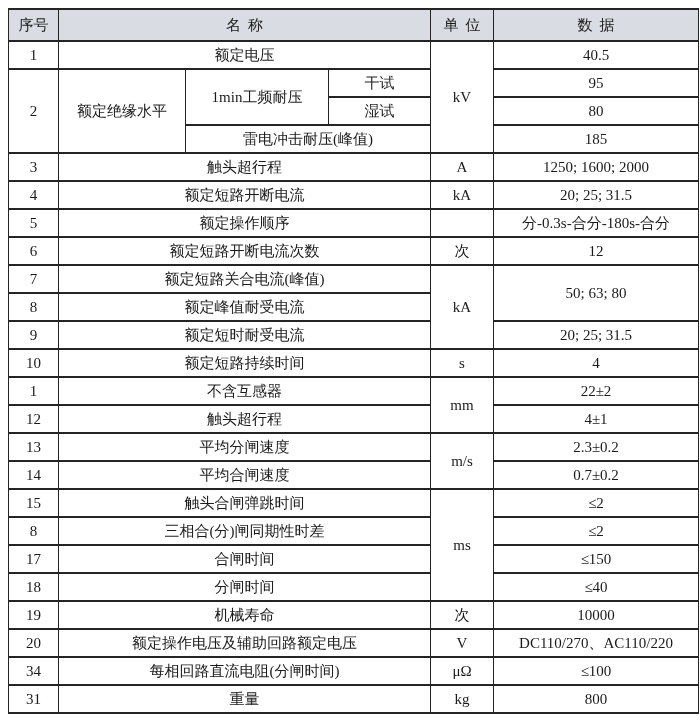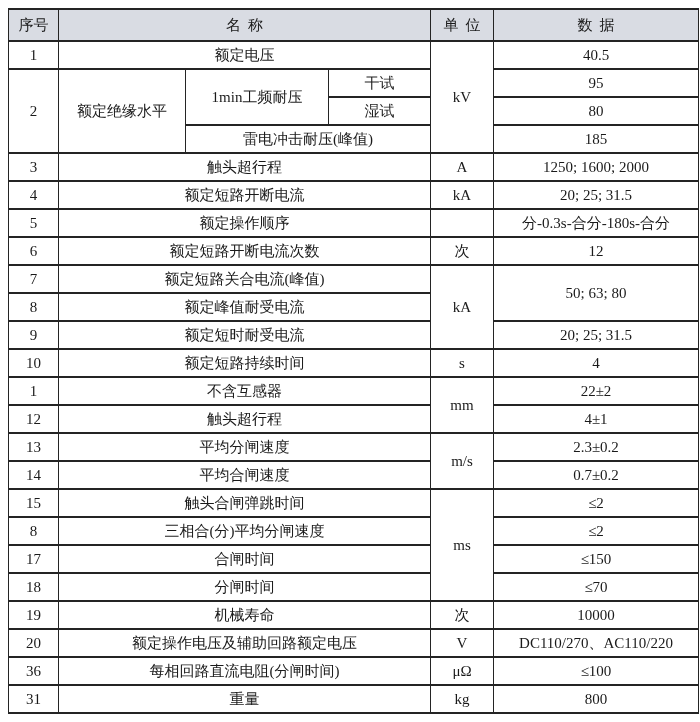--- a/index.html
+++ b/index.html
@@ -166,47 +166,47 @@
         <td>0.7±0.2</td>
       </tr>
       <tr>
         <td>15</td>
         <td colspan="3" class="nm">触头合闸弹跳时间</td>
         <td rowspan="4" class="un">ms</td>
         <td>≤2</td>
       </tr>
       <tr>
         <td>8</td>
-        <td colspan="3" class="nm">三相合(分)平均分闸速度</td>
+        <td colspan="3" class="nm">三相合(分)闸同期性时差</td>
         <td>≤2</td>
       </tr>
       <tr>
         <td>17</td>
         <td colspan="3" class="nm">合闸时间</td>
         <td>≤150</td>
       </tr>
       <tr>
         <td>18</td>
         <td colspan="3" class="nm">分闸时间</td>
-        <td>≤70</td>
+        <td>≤40</td>
       </tr>
       <tr>
         <td>19</td>
         <td colspan="3" class="nm">机械寿命</td>
         <td class="un">次</td>
         <td>10000</td>
       </tr>
       <tr>
         <td>20</td>
         <td colspan="3" class="nm">额定操作电压及辅助回路额定电压</td>
         <td class="un">V</td>
         <td>DC110/270、AC110/220</td>
       </tr>
       <tr>
-        <td>36</td>
+        <td>34</td>
         <td colspan="3" class="nm">每相回路直流电阻(分闸时间)</td>
         <td class="un">μΩ</td>
         <td>≤100</td>
       </tr>
       <tr>
         <td>31</td>
         <td colspan="3" class="nm">重量</td>
         <td class="un">kg</td>
         <td>800</td>
       </tr>

